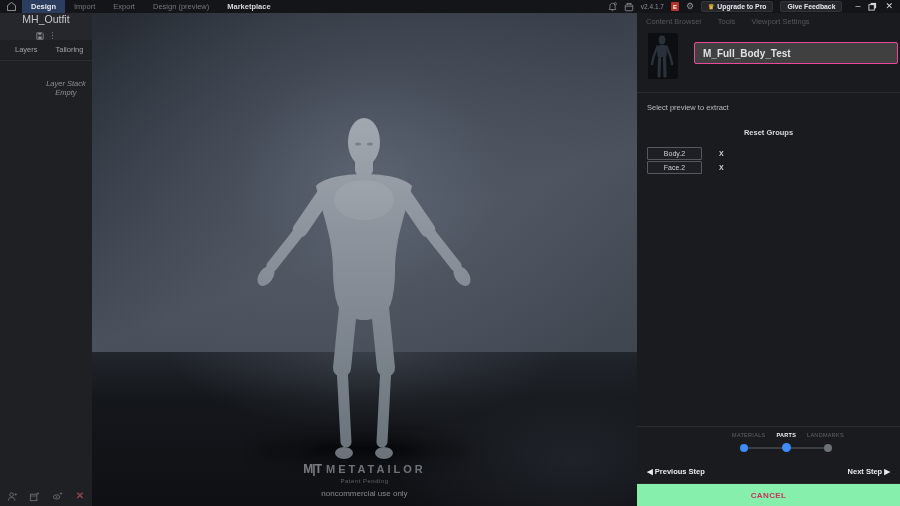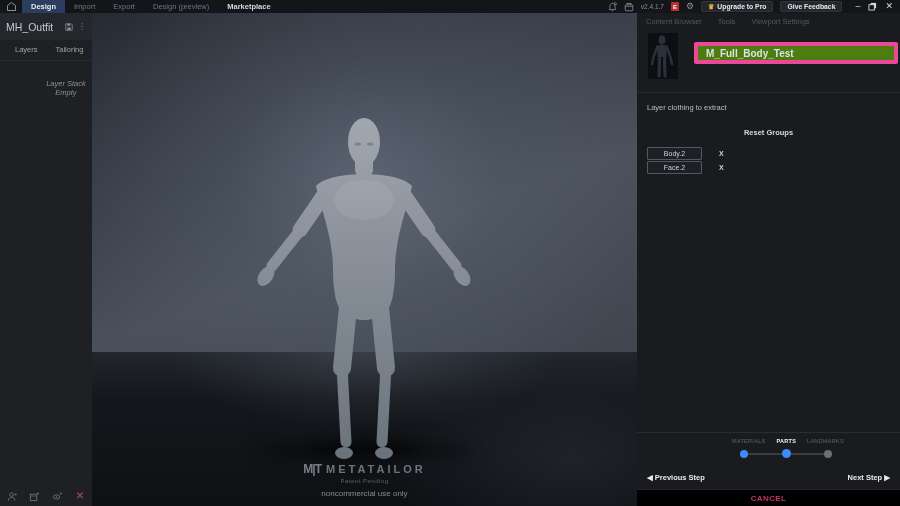--- a/index.html
+++ b/index.html
@@ -21,21 +21,21 @@
   .top-right { position:absolute; right:0; top:0; height:13px; display:flex; align-items:center; gap:7px; padding-right:4px; }
   .version { font-size:6.5px; color:#8d9096; }
   .badge-e { background:#b5332c; color:#fff; font-size:6px; font-weight:bold; width:8px; height:9px; display:flex; align-items:center; justify-content:center; border-radius:1px; }
   .gear { font-size:9px; color:#8d9096; line-height:1; }
   .top-btn { background:#25262b; border:1px solid #323439; border-radius:2px; height:11px; display:flex; align-items:center; gap:3px; padding:0 6px; font-size:6.8px; font-weight:bold; color:#e6e8ec; }
   .crown { color:#e7b43c; font-size:7px; line-height:1; }
   .win-ctl { display:flex; align-items:center; gap:8px; margin-left:6px; padding-right:3px; }
   .win-ctl span { color:#d8dade; font-size:9px; line-height:1; }
   
   .sidebar { position:absolute; top:13px; left:0; width:92px; bottom:0; background:#1e2024; z-index:20; }
-  .sb-header { height:27px; background:#25272c; display:flex; align-items:center; padding:0 6px; }
+  .sb-header { height:27px; background:#25272c; display:flex; align-items:center; padding:0 6px;flex-direction:column; }
   .sb-title { font-size:10.5px; color:#c6c8cc; flex:1; }
   .sb-hicons { display:flex; align-items:center; gap:5px; }
   .sb-tabs { display:flex; gap:10px; padding:5px 7px 6px 7px; border-bottom:1px solid #2a2c31; }
   .sb-tab { font-size:7.5px; color:#9da0a5;padding-left:8px; }
   .sb-empty { margin-top:18px; text-align:center; font-size:7.5px; font-style:italic; color:#8d9095;margin-left:40px; }
   .sb-bottom { position:absolute; bottom:4px; left:6px; right:6px; display:flex; justify-content:space-between; align-items:center; }
   .sb-bottom .ic { width:12px; height:12px; display:flex; align-items:center; justify-content:center; }
   .x-red { color:#96464e; font-size:10px; font-weight:bold; line-height:1; }
   
   .viewport { position:absolute; top:13px; left:92px; width:545px; bottom:0; overflow:hidden; background:#14161a; z-index:10; }
@@ -59,21 +59,21 @@
   .wm-brand { font-size:11px; font-weight:bold; letter-spacing:3px; color:rgba(215,221,230,0.48); }
   .wm-sub { font-size:6px; color:rgba(215,221,230,0.38); margin-top:2px; letter-spacing:0.5px; }
   .notice { position:absolute; left:0; right:0; top:476px; text-align:center; font-size:8px; color:rgba(220,225,232,0.55); }
   
   .panel { position:absolute; top:13px; right:0; width:263px; bottom:0; background:#191b1f; display:flex; flex-direction:column; z-index:20; }
   .p-tabs { display:flex; gap:16px; padding:4px 9px 3px 9px; }
   .p-tab { font-size:7.5px; color:#54575d; }
   .p-charrow { display:flex; align-items:flex-start; padding:4px 2px 0 11px; }
   .thumb { width:30px; height:46px; background:#0d0e11; border-radius:2px; position:relative; overflow:hidden; flex:none; }
   .p-name { flex:1; margin-left:16px; margin-top:9px; }
-  .p-name input { width:100%; height:22px; background:#4d7c0f; border:4px solid #ec4899; border-radius:2px; color:#dfe1e5; font-size:10px; font-weight:bold; padding:0 8px; font-family:"Liberation Sans", sans-serif; outline:none; }
+  .p-name input { width:100%; height:22px; background:#404040; border:1px solid #ec4899; border-radius:2px; color:#dfe1e5; font-size:10px; font-weight:bold; padding:0 8px; font-family:"Liberation Sans", sans-serif; outline:none; }
   .p-div { border-bottom:1px solid #2a2c31; margin-top:13px; }
   .p-select { font-size:7.5px; color:#b9bcc1; padding:10px 10px 0 10px; }
   .p-reset { text-align:center; margin-top:9px; }
   .p-reset span { font-size:7.5px; font-weight:bold; color:#d6d8dc; cursor:default; }
   .grp-list { padding:7px 0 0 10px; }
   .grp-row { display:flex; align-items:center; margin-bottom:0; height:14px; }
   .grp-btn { width:55px; height:13px; border:1px solid #55585f; background:#1d1f24; border-radius:1px; display:flex; align-items:center; justify-content:center; font-size:7px; color:#cfd1d6; }
   .grp-x { margin-left:17px; font-size:7px; font-weight:bold; color:#cfd1d6; }
   .p-spacer { flex:1; }
   .p-div2 { border-bottom:1px solid #2a2c31; }
@@ -82,21 +82,21 @@
   .step-lab { font-size:5.5px; color:#606369; letter-spacing:0.3px; }
   .step-lab.on { color:#f2f3f5; font-weight:bold; }
   .slider { position:absolute; left:103px; top:12px; width:92px; height:8px; }
   .slider .track { position:absolute; left:2px; right:2px; top:3px; height:2px; background:#3a3d43; }
   .dot { position:absolute; top:0; width:8px; height:8px; border-radius:50%; }
   .dot.d1 { left:0; background:#3d8bfd; }
   .dot.d2 { left:42px; background:#3d8bfd; width:9px; height:9px; top:-1px; }
   .dot.d3 { right:0; background:#6b6f76; }
   .p-steps-nav { display:flex; justify-content:space-between; align-items:center; padding:8px 10px 0 10px; height:22px; }
   .nav-btn { font-size:7.5px; font-weight:bold; color:#e8eaee; }
-  .cancel-bar { height:17px; background:#000000; border-top:1px solid #26282d; display:flex; align-items:center; justify-content:center; margin-top:5px; }
+  .cancel-bar { height:23px; background:#86efac; border-top:1px solid #26282d; display:flex; align-items:center; justify-content:center; margin-top:5px; }
   .cancel-bar span { font-size:8px; font-weight:bold; color:#c2345c; letter-spacing:0.4px; }
   svg { display:block; }
 </style>
 </head>
 <body>
 
 <div class="topbar">
   <div class="home">
     <svg width="9" height="9" viewBox="0 0 10 10">
         <path d="M5 0.5 L9.5 4 L9.5 9.5 L0.5 9.5 L0.5 4 Z" fill="none" stroke="#9fa2a8" stroke-width="1"></path>
@@ -272,21 +272,21 @@
         </g>
       </svg>
     </div>
     <div class="p-name">
       <input type="text" value="M_Full_Body_Test" style="">
     </div>
   </div>
 
   <div class="p-div"></div>
 
-  <div class="p-select">Layer clothing to extract</div>
+  <div class="p-select">Select preview to extract</div>
 
   <div class="p-reset">
     <span>Reset Groups</span>
   </div>
 
   <div class="grp-list">
     <div class="grp-row">
       <span class="grp-btn">Body.2</span>
       <span class="grp-x">X</span>
     </div>

